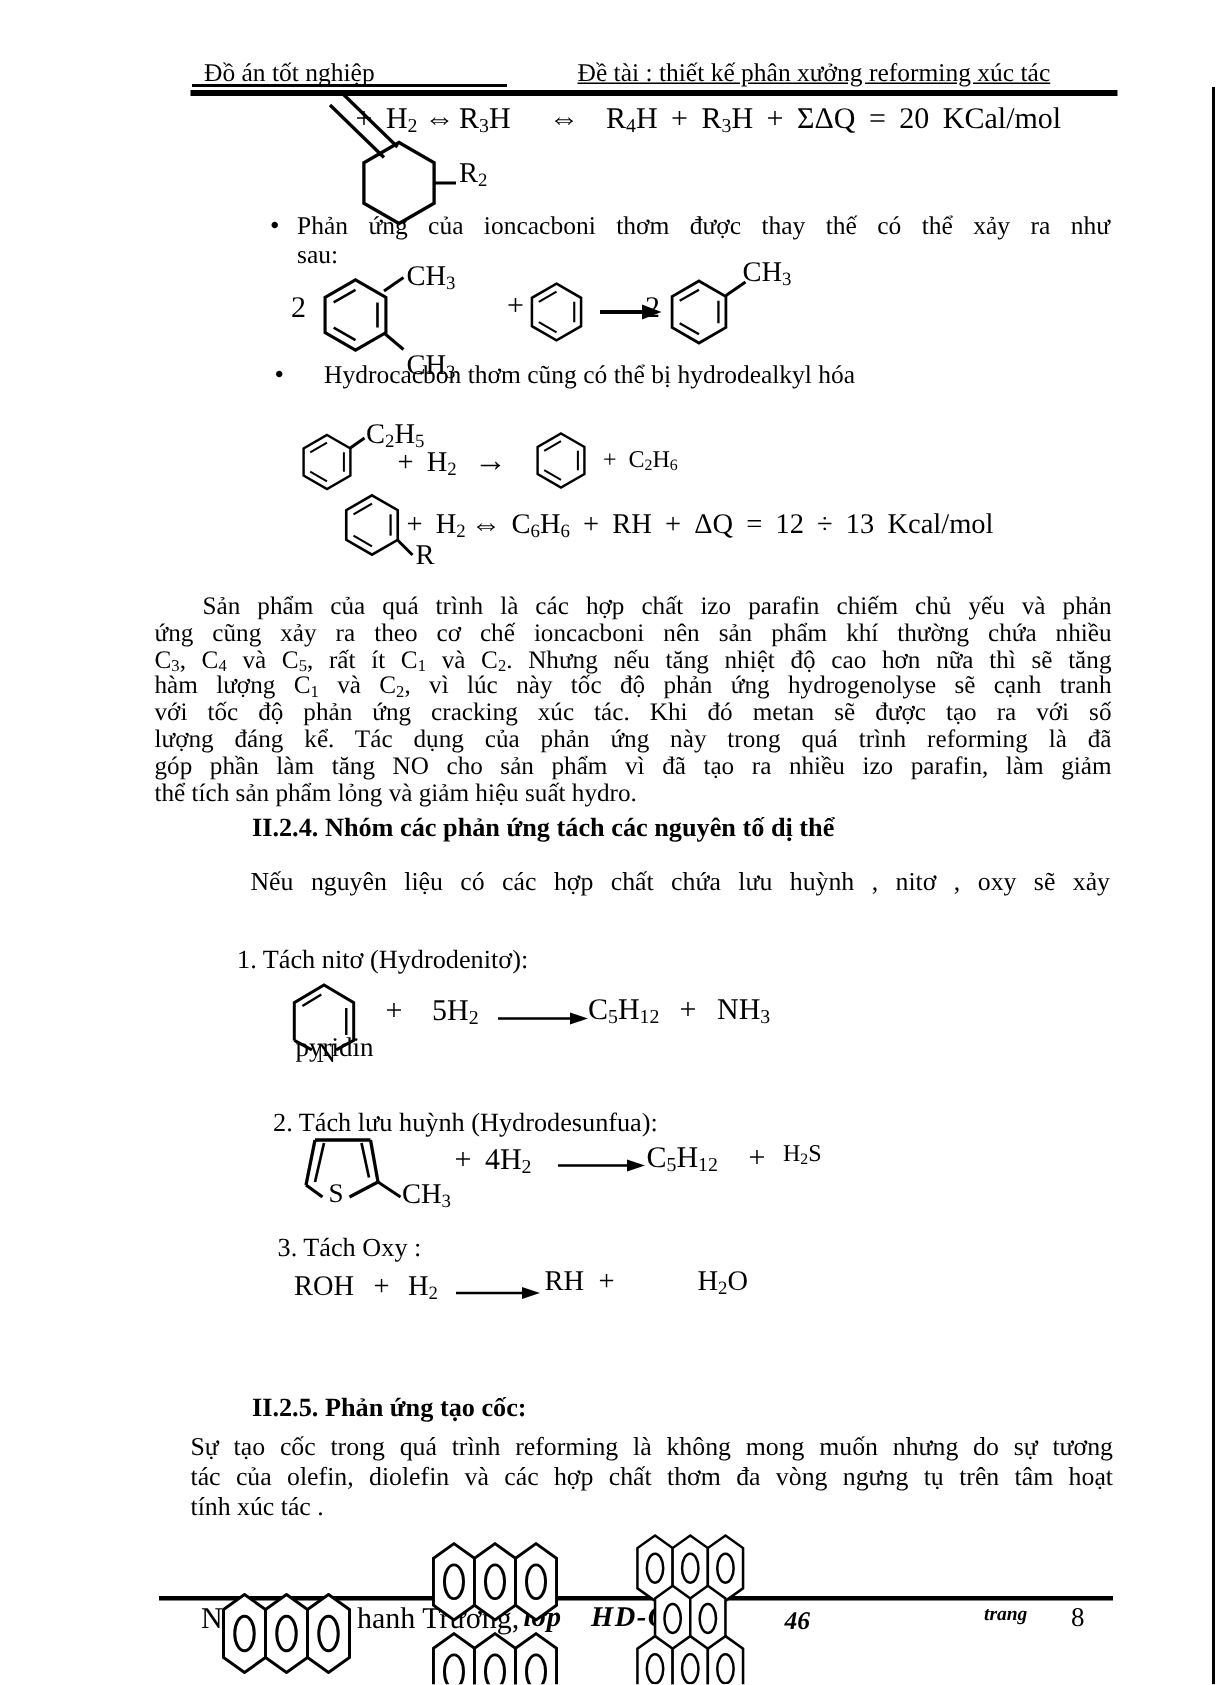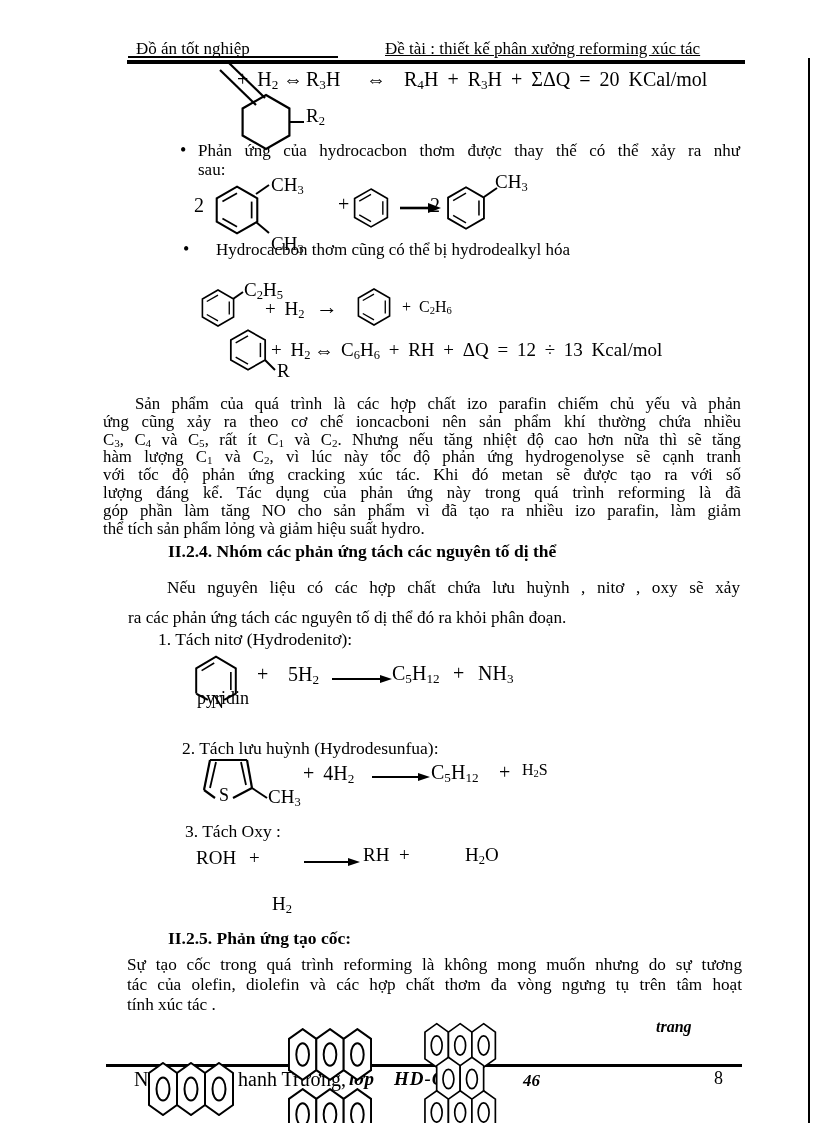--- a/index.html
+++ b/index.html
@@ -83,21 +83,21 @@
     <line x1="92" y1="74" x2="106" y2="74" stroke-width="2"></line>
   </svg>
   <div class="t eqf" style="left:237px;top:68px;font-size:20px;">+ H<sub>2</sub></div>
   <div class="t" style="left:283px;top:68px;font-size:20px;">⇔</div>
   <div class="t" style="left:306px;top:68px;font-size:20px;">R<sub>3</sub>H</div>
   <div class="t" style="left:366px;top:68px;font-size:20px;">⇔</div>
   <div class="t eqf" style="left:404px;top:68px;font-size:20px;">R<sub>4</sub>H  +  R<sub>3</sub>H  + ΣΔQ  =  20 KCal/mol</div>
   <div class="t" style="left:306px;top:105px;font-size:19px;">R<sub>2</sub></div>
 
   <div class="t" style="left:180px;top:140px;font-size:18px;">•</div>
-  <div class="blk pline" style="left:198px;top:141px;width:542px;font-size:17px;">Phản ứng của hydrocacbon thơm được thay thế có thể xảy ra như</div>
+  <div class="blk pline" style="left:198px;top:141px;width:542px;font-size:17px;">Phản ứng của ioncacboni thơm được thay thế có thể xảy ra như</div>
   <div class="t" style="left:198px;top:160px;font-size:17px;">sau:</div>
 
   <svg class="struct" style="left:185px;top:168px;" width="340" height="85">
     <use href="#sym-benzene" x="26" y="16" width="52" height="52"></use>
     <line x1="71" y1="26" x2="84" y2="17" stroke-width="2"></line>
     <line x1="71" y1="54" x2="84" y2="65" stroke-width="2"></line>
     <use href="#sym-benzene" x="165" y="19" width="42" height="42"></use>
     <line x1="215" y1="40" x2="243" y2="40" stroke-width="2.6"></line>
     <polygon points="243,35 256,40 243,45" fill="#000" stroke="none"></polygon>
     <use href="#sym-benzene" x="258" y="17" width="46" height="46"></use>
@@ -140,21 +140,20 @@
     <div class="pline">với tốc độ phản ứng cracking xúc tác. Khi đó metan sẽ được tạo ra với số</div>
     <div class="pline">lượng đáng kể. Tác dụng của phản ứng này trong quá trình reforming là đã</div>
     <div class="pline">góp phần làm tăng NO cho sản phẩm vì đã tạo ra nhiều izo parafin, làm giảm</div>
     <div class="pline last">thể tích sản phẩm lỏng và giảm hiệu suất hydro.</div>
   </div>
 
   <div class="t b" style="left:168px;top:541px;font-size:17.5px;">II.2.4.  Nhóm các phản ứng tách các nguyên tố dị thể</div>
 
   <div class="blk" style="left:128px;top:578px;width:612px;font-size:17.2px;">
     <div class="pline" style="text-indent:39px;height:30px;">Nếu nguyên liệu có các hợp chất chứa lưu huỳnh , nitơ , oxy sẽ xảy</div>
-    <div>ra các phản ứng tách các nguyên tố dị thể đó ra khỏi phân đoạn.</div>
   </div>
 
   <div class="t" style="left:158px;top:629px;font-size:17.5px;">1.  Tách nitơ (Hydrodenitơ):</div>
   <svg class="struct" style="left:187px;top:650px;" width="60" height="64">
     <use href="#sym-pyridine" x="2" y="2" width="54" height="58"></use>
   </svg>
   <div class="t" style="left:211px;top:692px;font-size:18px;">N</div>
   <div class="t" style="left:257px;top:663px;font-size:20px;">+</div>
   <div class="t" style="left:288px;top:663px;font-size:20px;">5H<sub>2</sub></div>
   <svg class="struct" style="left:332px;top:673px;" width="60" height="12">
@@ -184,21 +183,21 @@
     <line x1="0" y1="6" x2="46" y2="6" stroke-width="1.8"></line>
     <polygon points="46,2 58,6 46,10" fill="#000" stroke="none"></polygon>
   </svg>
   <div class="t" style="left:431px;top:761px;font-size:20px;">C<sub>5</sub>H<sub>12</sub></div>
   <div class="t" style="left:499px;top:761px;font-size:20px;">+</div>
   <div class="t" style="left:522px;top:761px;font-size:16px;">H<sub>2</sub>S</div>
 
   <div class="t" style="left:185px;top:821px;font-size:17.5px;">3.  Tách Oxy :</div>
   <div class="t" style="left:196px;top:847px;font-size:19px;">ROH</div>
   <div class="t" style="left:249px;top:847px;font-size:19px;">+</div>
-  <div class="t" style="left:272px;top:893px;font-size:19px;">H<sub>2</sub></div>
+  <div class="t" style="left:272px;top:847px;font-size:19px;">H<sub>2</sub></div>
   <svg class="struct" style="left:304px;top:856px;" width="56" height="12">
     <line x1="0" y1="6" x2="44" y2="6" stroke-width="1.8"></line>
     <polygon points="44,2 56,6 44,10" fill="#000" stroke="none"></polygon>
   </svg>
   <div class="t" style="left:363px;top:844px;font-size:19px;">RH</div>
   <div class="t" style="left:399px;top:844px;font-size:19px;">+</div>
   <div class="t" style="left:421px;top:844px;font-size:19px;margin-left:44px;">H<sub>2</sub>O</div>
 
 
   <div class="t b" style="left:168px;top:928px;font-size:17.5px;">II.2.5. Phản ứng tạo cốc:</div>
@@ -208,21 +207,21 @@
     <div class="pline">tác của olefin, diolefin và các hợp chất thơm đa vòng ngưng tụ trên tâm hoạt</div>
     <div class="pline last">tính xúc tác .</div>
   </div>
 
   <div class="rule" style="left:106px;top:1064px;width:636px;height:3px;z-index:4;"></div>
   <div class="t" style="left:134px;top:1068px;font-size:20px;z-index:5;">N</div>
   <div class="t" style="left:238px;top:1068px;font-size:20px;z-index:5;">hanh Trương,</div>
   <div class="t b i" style="left:349px;top:1068px;font-size:19px;z-index:5;">lớp</div>
   <div class="t b i" style="left:394px;top:1068px;font-size:19px;letter-spacing:1px;z-index:5;">HD-Q</div>
   <div class="t b i" style="left:523px;top:1071px;font-size:17px;z-index:5;">46</div>
-  <div class="t b i" style="left:656px;top:1018px;font-size:16px;z-index:5;">trang</div>
+  <div class="t b i" style="left:656px;top:1068px;font-size:13px;z-index:5;">trang</div>
   <div class="t" style="left:714px;top:1068px;font-size:18px;z-index:5;">8</div>
 
   <svg class="struct" style="left:288px;top:1028px;z-index:6;" width="84" height="53">
     <use href="#sym-fused3" width="84" height="53"></use>
   </svg>
   <svg class="struct" style="left:142px;top:1062px;z-index:6;" width="98" height="54">
     <use href="#sym-fused3" width="98" height="54"></use>
   </svg>
   <svg class="struct" style="left:288px;top:1088px;z-index:6;" width="84" height="53">
     <use href="#sym-fused3" width="84" height="53"></use>

